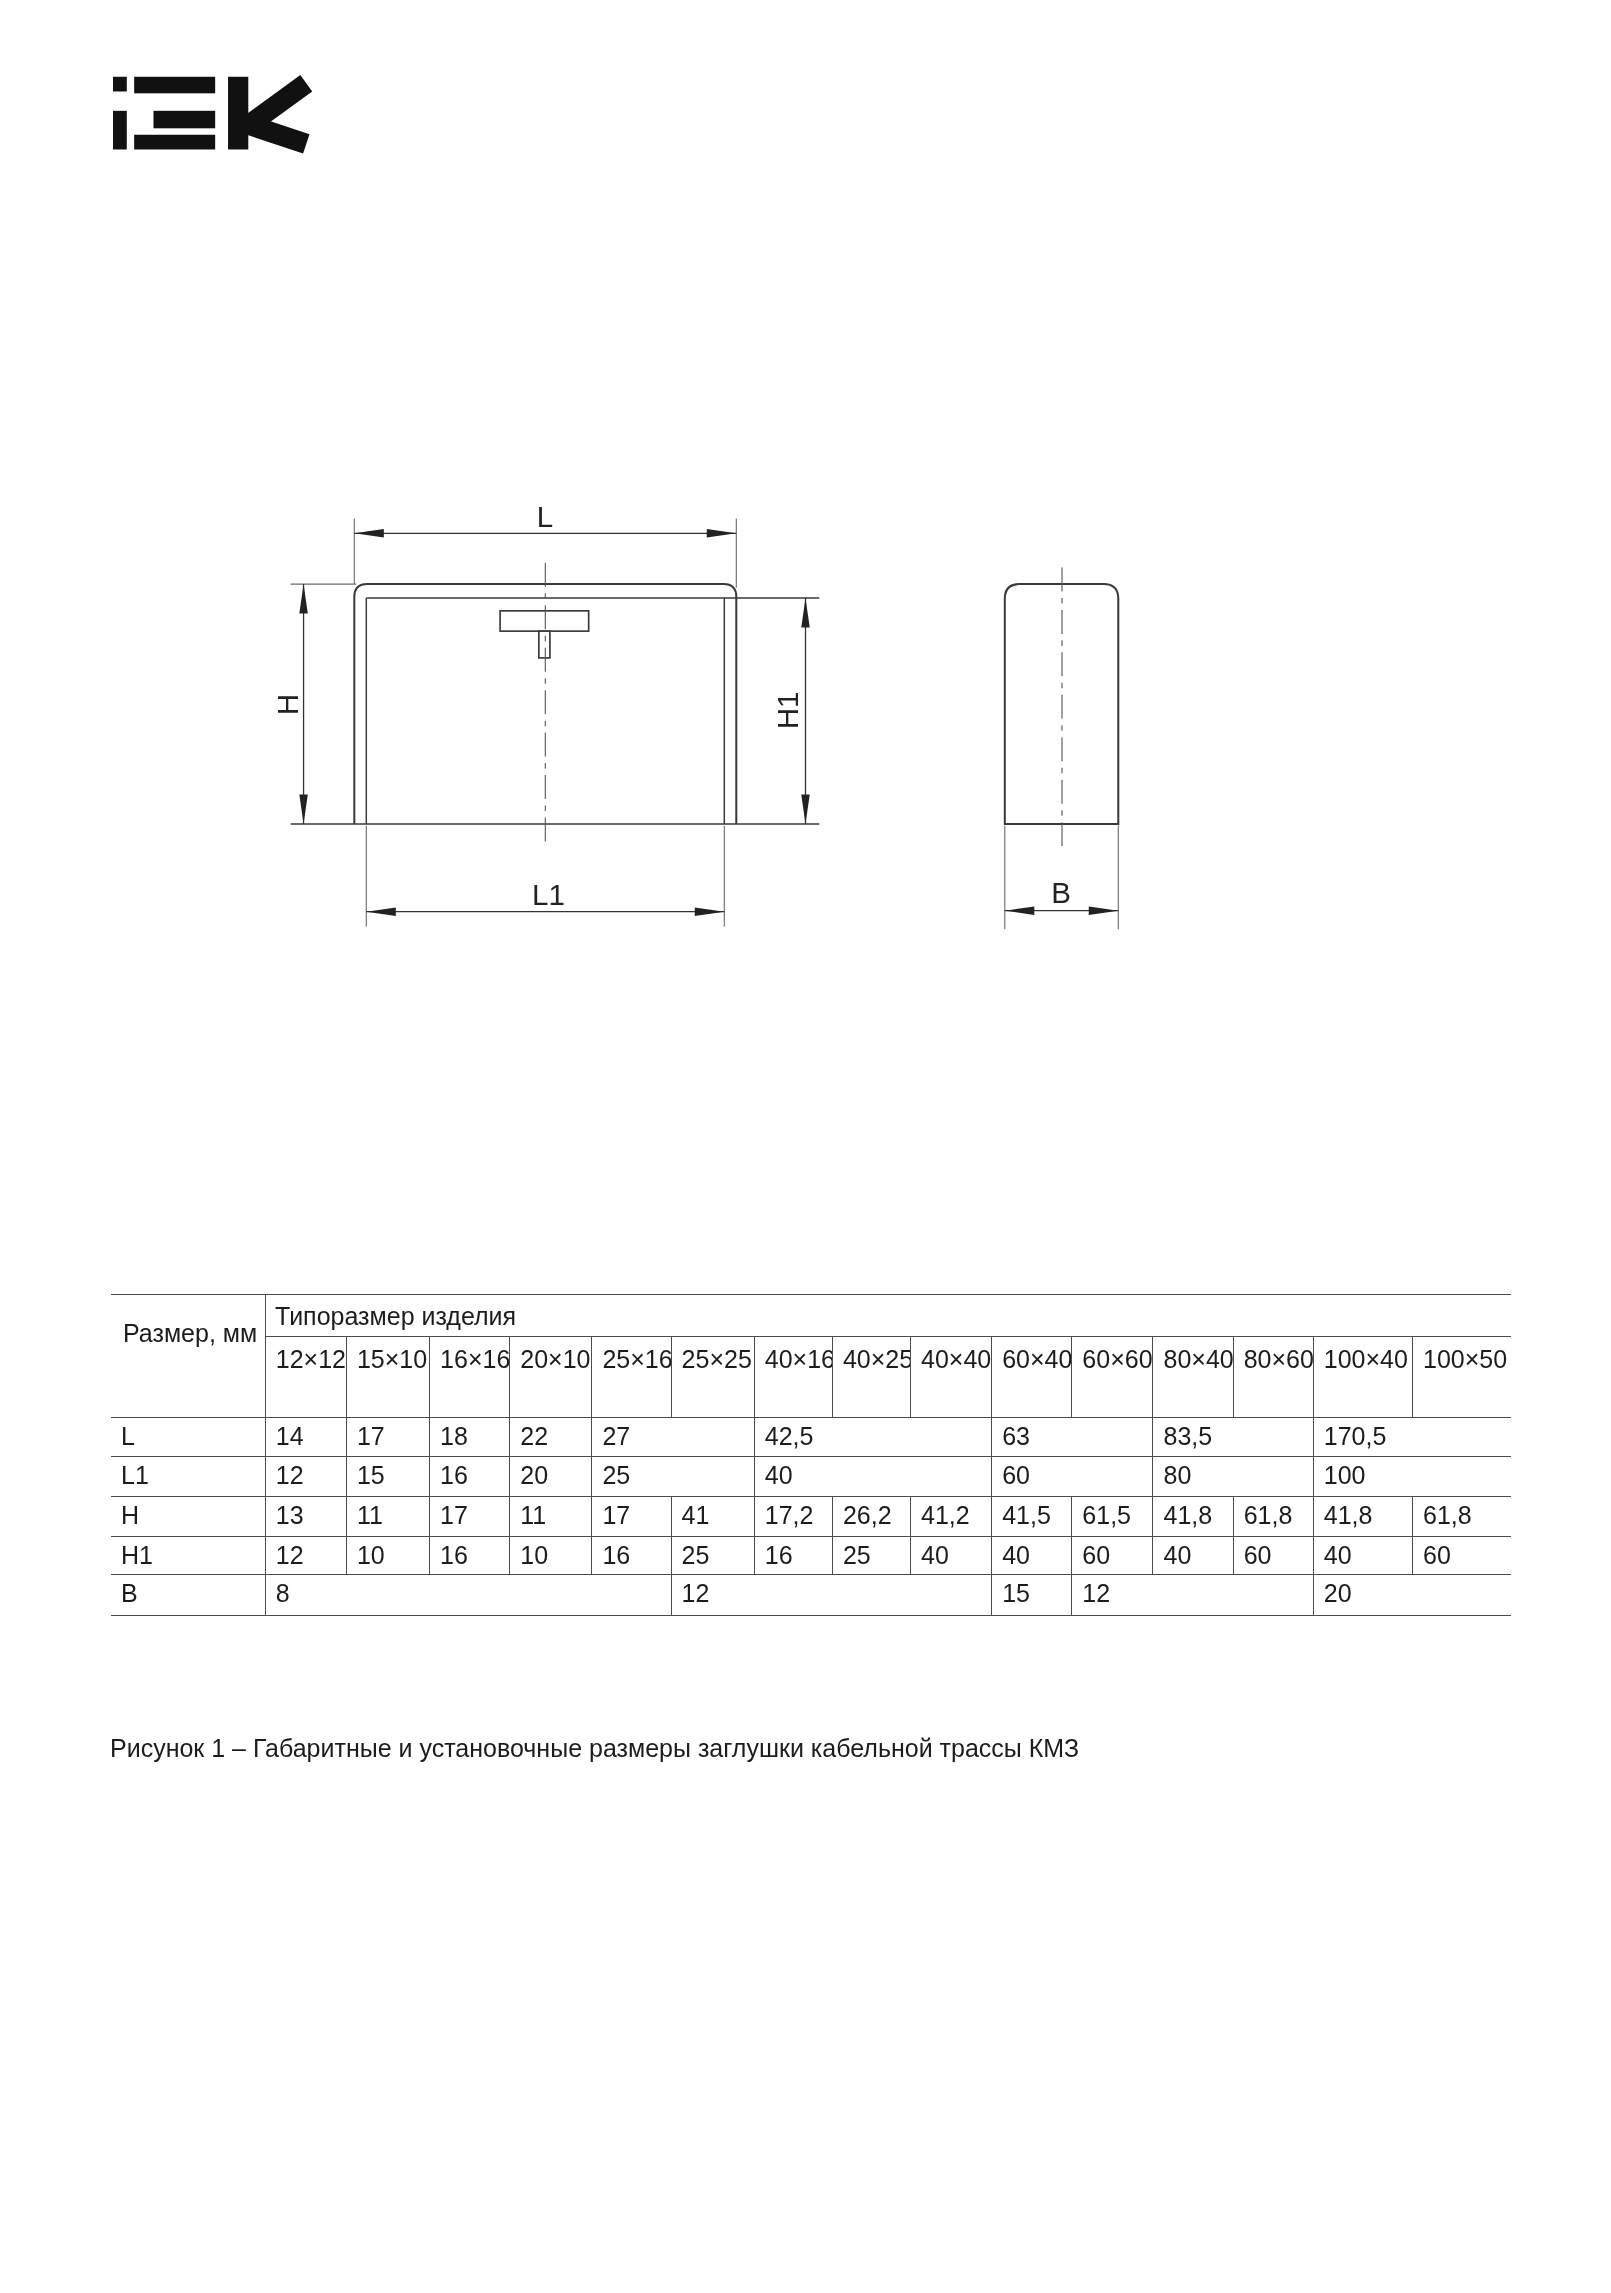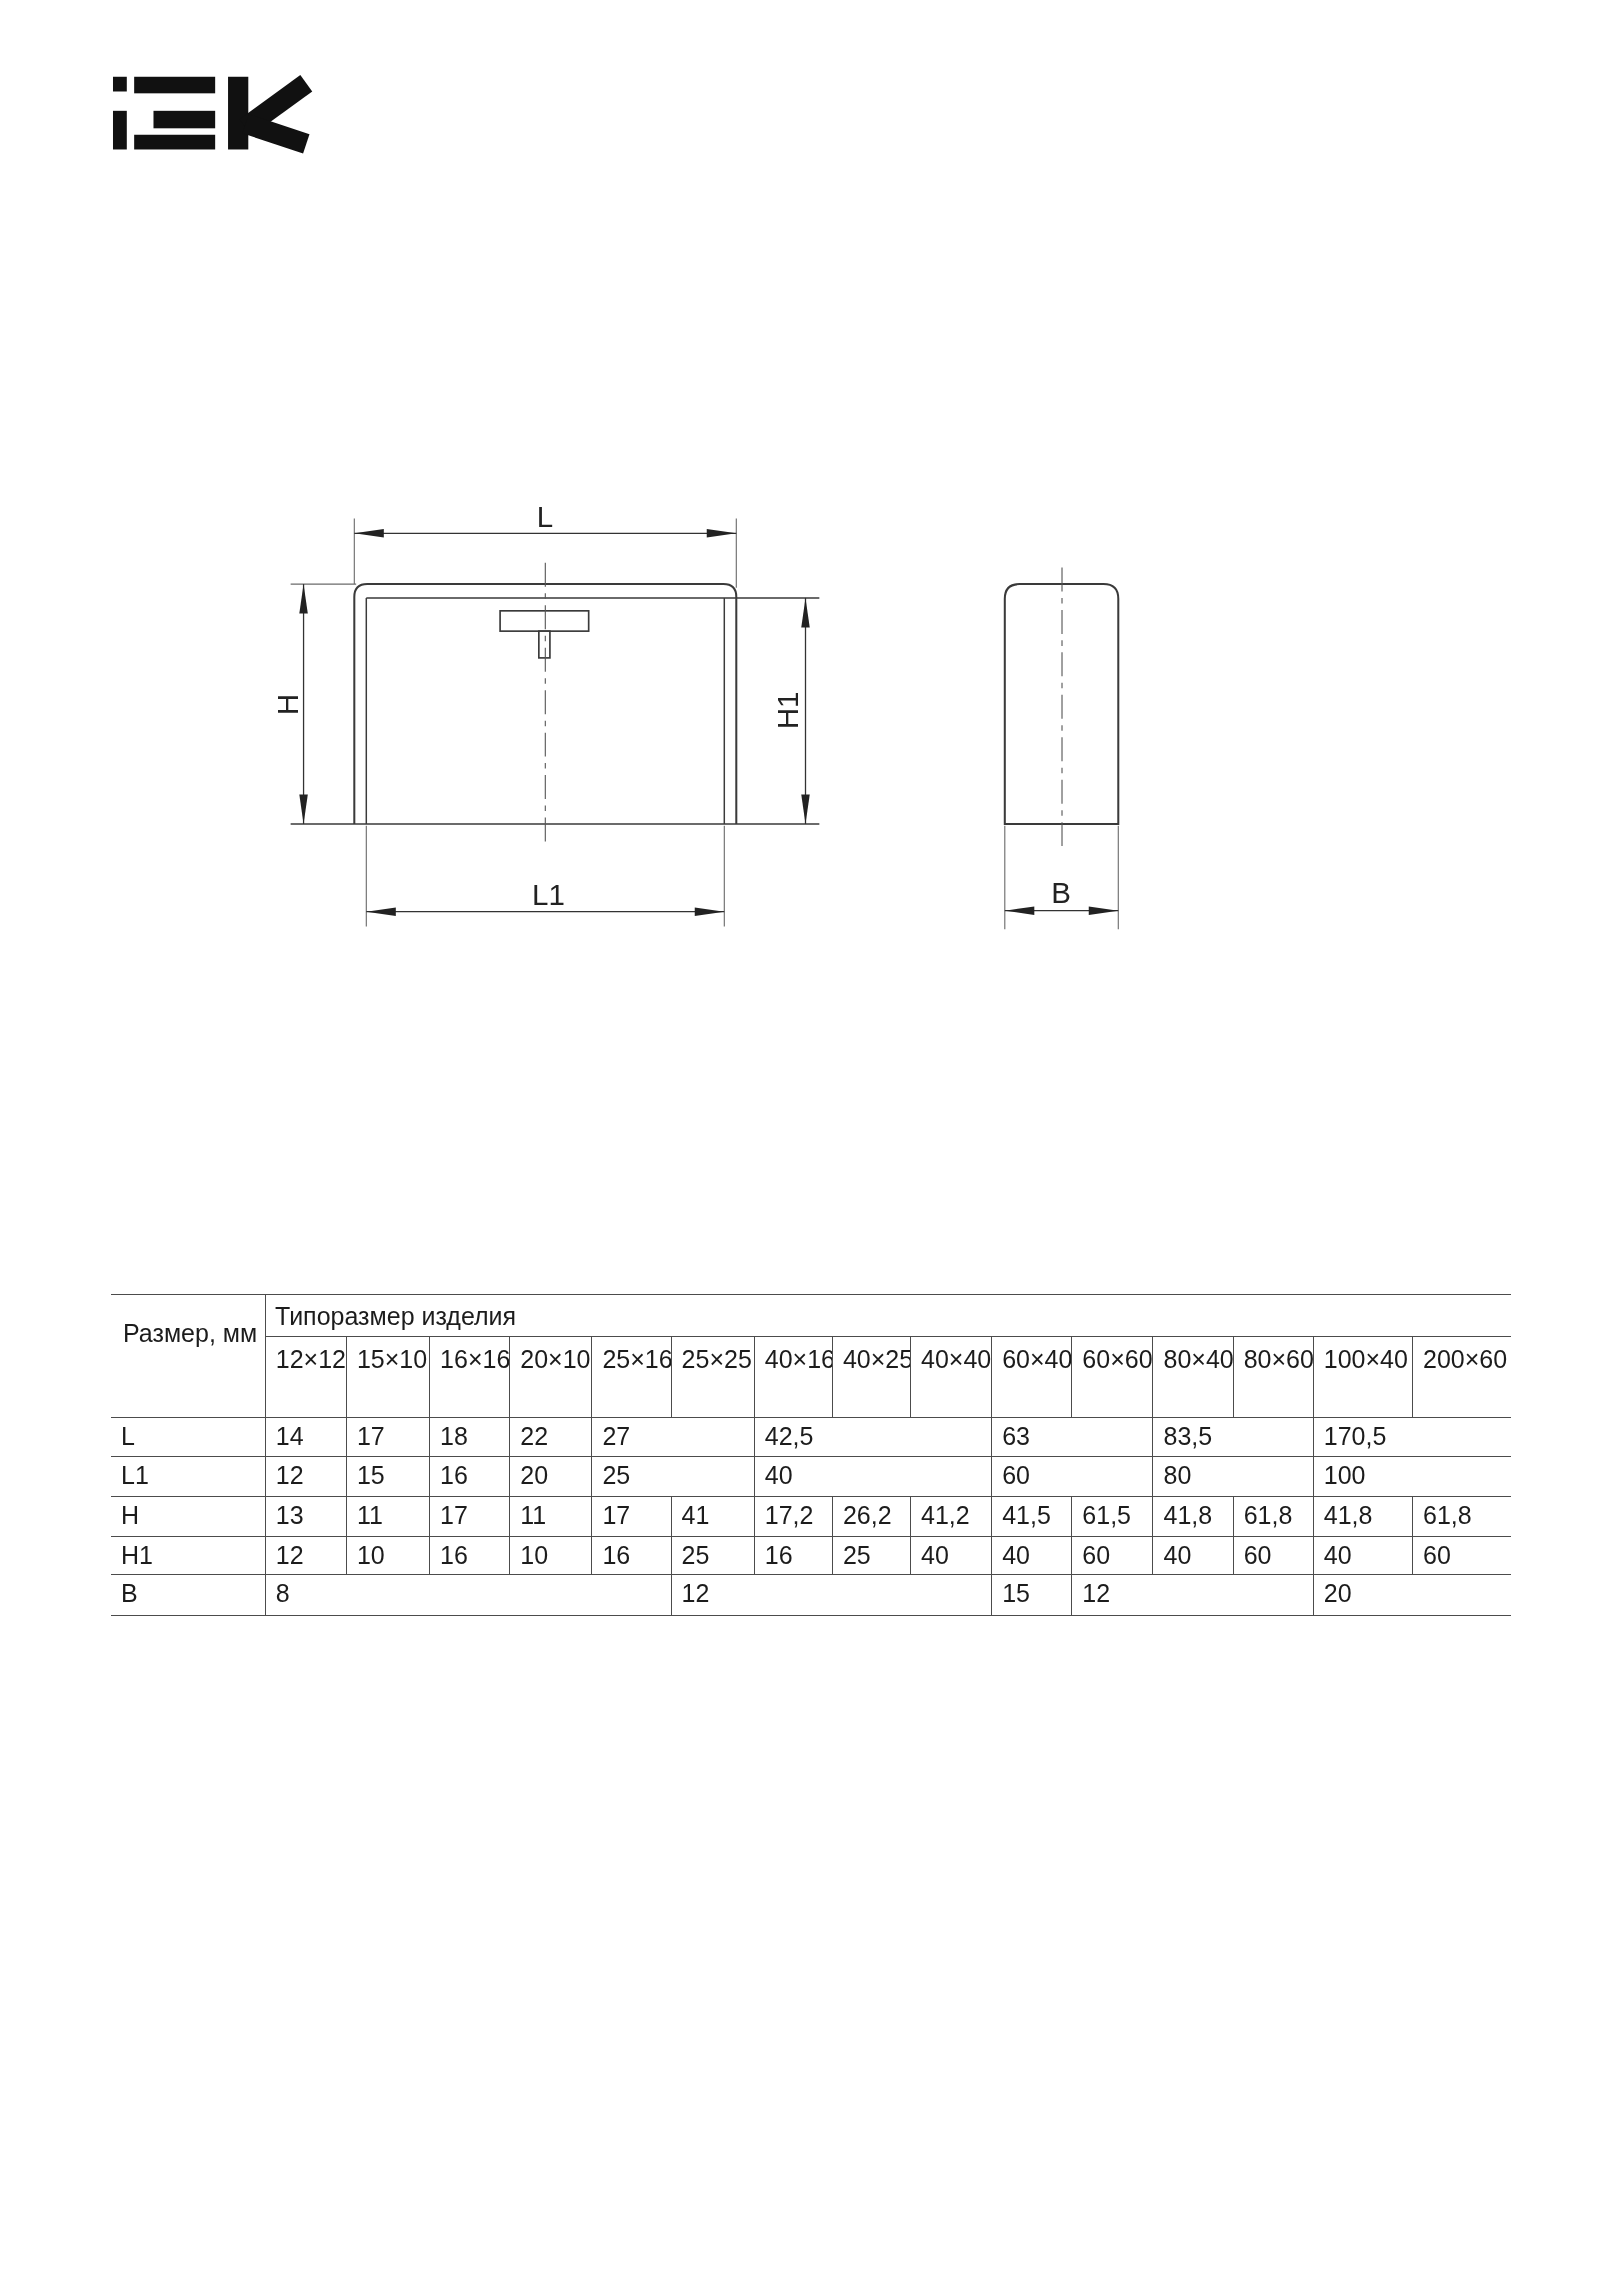--- a/index.html
+++ b/index.html
@@ -133,21 +133,21 @@
       <td>25×16</td>
       <td>25×25</td>
       <td>40×16</td>
       <td>40×25</td>
       <td>40×40</td>
       <td>60×40</td>
       <td>60×60</td>
       <td>80×40</td>
       <td>80×60</td>
       <td>100×40</td>
-      <td>200×60</td>
+      <td>100×50</td>
     </tr>
     <tr style="height:39px">
       <td>L</td>
       <td>14</td>
       <td>17</td>
       <td>18</td>
       <td>22</td>
       <td colspan="2">27</td>
       <td colspan="3">42,5</td>
       <td colspan="2">63</td>
@@ -206,15 +206,16 @@
       <td>B</td>
       <td colspan="5">8</td>
       <td colspan="4">12</td>
       <td colspan="1">15</td>
       <td colspan="3">12</td>
       <td colspan="2">20</td>
     </tr>
   </tbody>
     </table>
 
+  <div class="caption">Рисунок 1 – Габаритные и установочные размеры заглушки кабельной трассы КМЗ</div>
 
 </div>
 
 
 </body></html>

